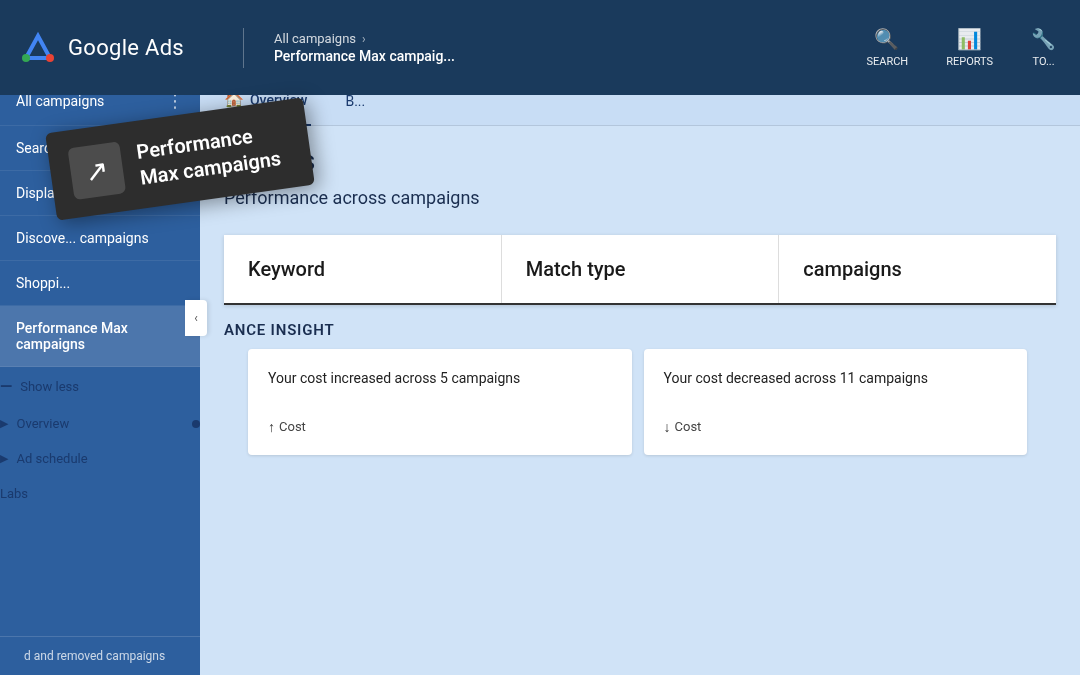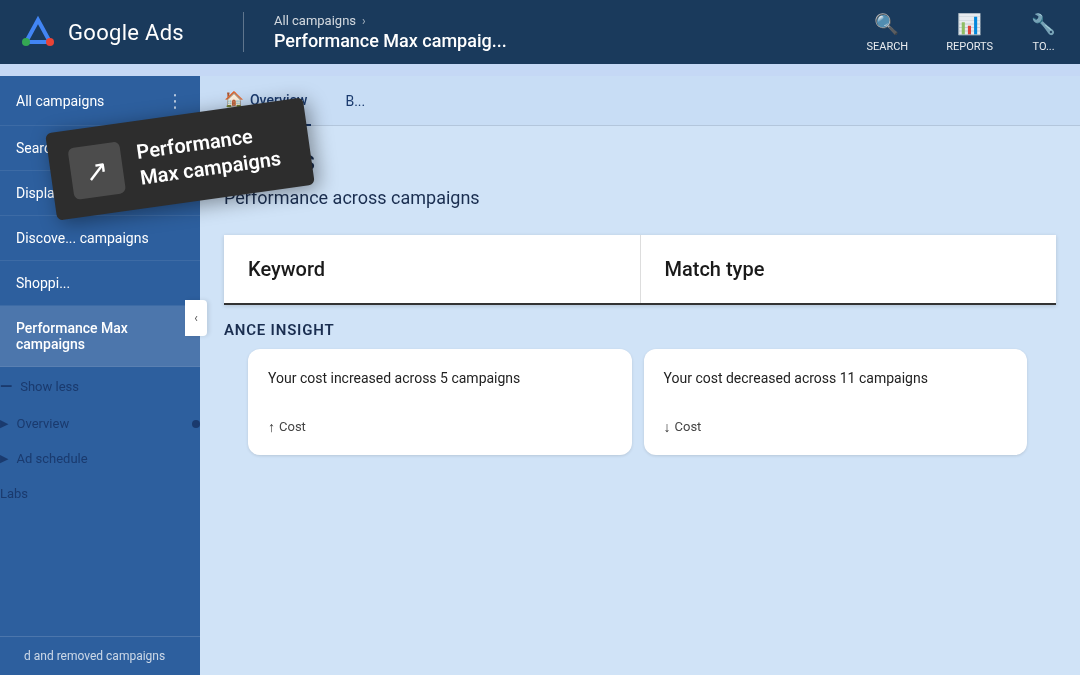--- a/index.html
+++ b/index.html
@@ -9,21 +9,21 @@
       overflow: hidden;
       font-family: 'Roboto', Arial, sans-serif;
       background: #c5d8f5;
       position: relative;
     }
 
     
     .top-bar {
       position: absolute;
       top: 0; left: 0; right: 0;
-      height: 64px;
+      height: 95px;
       background: #1a3a5c;
       display: flex;
       align-items: center;
       z-index: 10;
     }
     .logo-section {
       display: flex;
       align-items: center;
       padding: 0 20px;
       gap: 12px;
@@ -58,21 +58,21 @@
       display: flex;
       align-items: center;
       gap: 6px;
     }
     .breadcrumb-chevron {
       font-size: 12px;
       color: rgba(255,255,255,0.6);
     }
     .breadcrumb-main {
       color: white;
-      font-size: 18px;
+      font-size: 14px;
       font-weight: 500;
       margin-top: 2px;
     }
     .top-bar-actions {
       display: flex;
       align-items: center;
       gap: 10px;
       padding-right: 10px;
     }
     .top-bar-btn {
@@ -203,21 +203,21 @@
 
     
     .cards-row {
       display: flex;
       gap: 0;
       padding: 0 24px;
     }
     .insight-card {
       flex: 1;
       background: white;
-      border-radius: 12px;
+      border-radius: 4px;
       padding: 20px;
       margin-right: 12px;
       box-shadow: 0 1px 3px rgba(0,0,0,0.12);
     }
     .insight-card:last-child {
       margin-right: 5px;
     }
     .insight-card-text {
       font-size: 14px;
       color: #222;
@@ -413,20 +413,21 @@
     <span>nsights</span>
   </div>
 
   <div class="performance-section">
     <div class="performance-title">Performance across campaigns</div>
 
     <div class="table-card">
       <div class="table-header-row">
         <div class="table-header-cell">Keyword</div>
         <div class="table-header-cell">Match type</div>
+        <div class="table-header-cell">campaigns</div>
       </div>
     </div>
 
     <div style="font-size:15px;font-weight:600;color:#1a2e50;letter-spacing:0.8px;text-transform:uppercase;margin-bottom:10px;">ANCE INSIGHT</div>
 
     <div class="cards-row">
       <div class="insight-card">
         <div class="insight-card-text">Your cost increased across 5 campaigns</div>
         <div class="insight-card-metric">
           <span class="metric-arrow up">↑</span>

